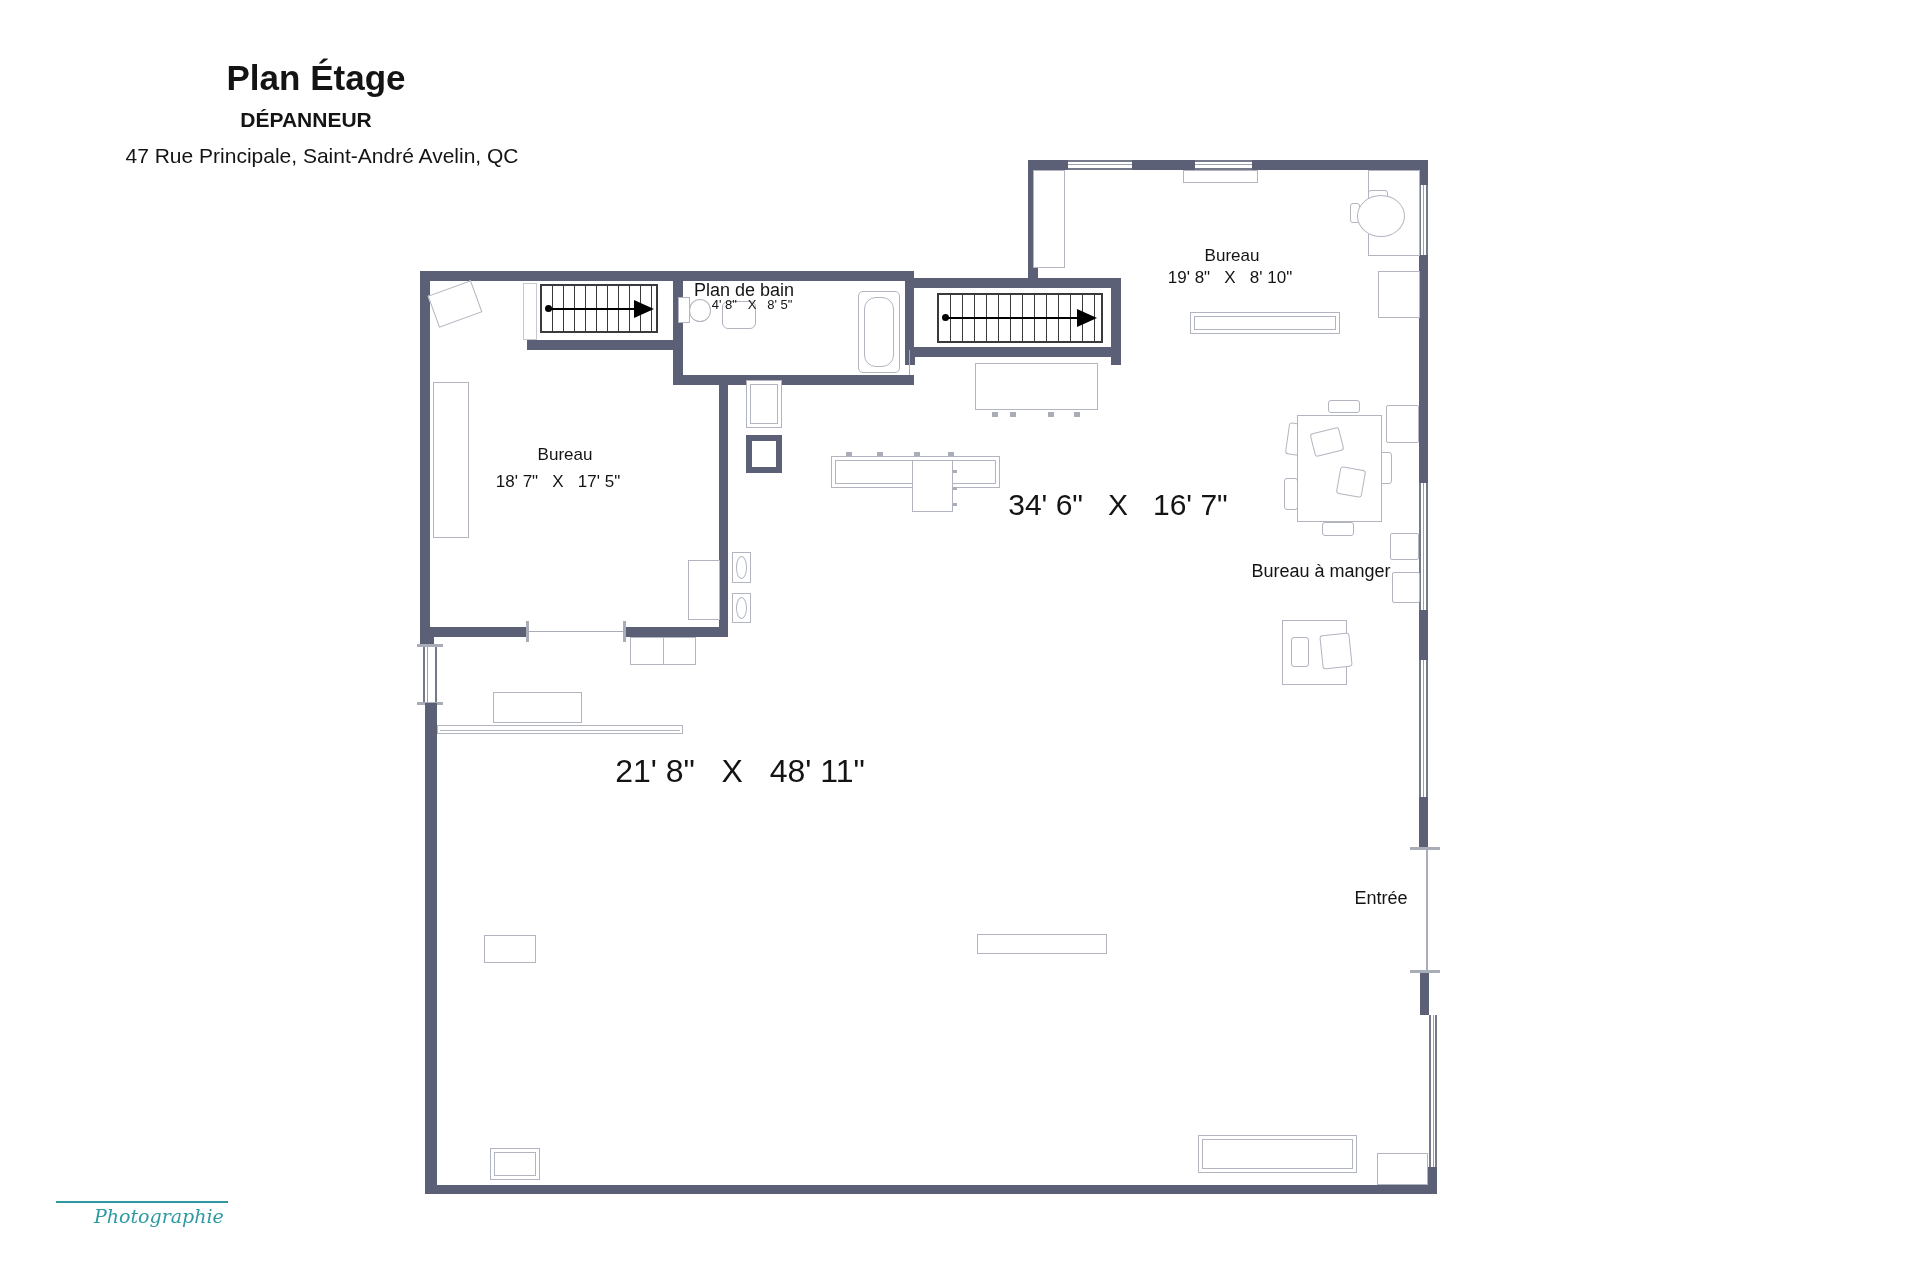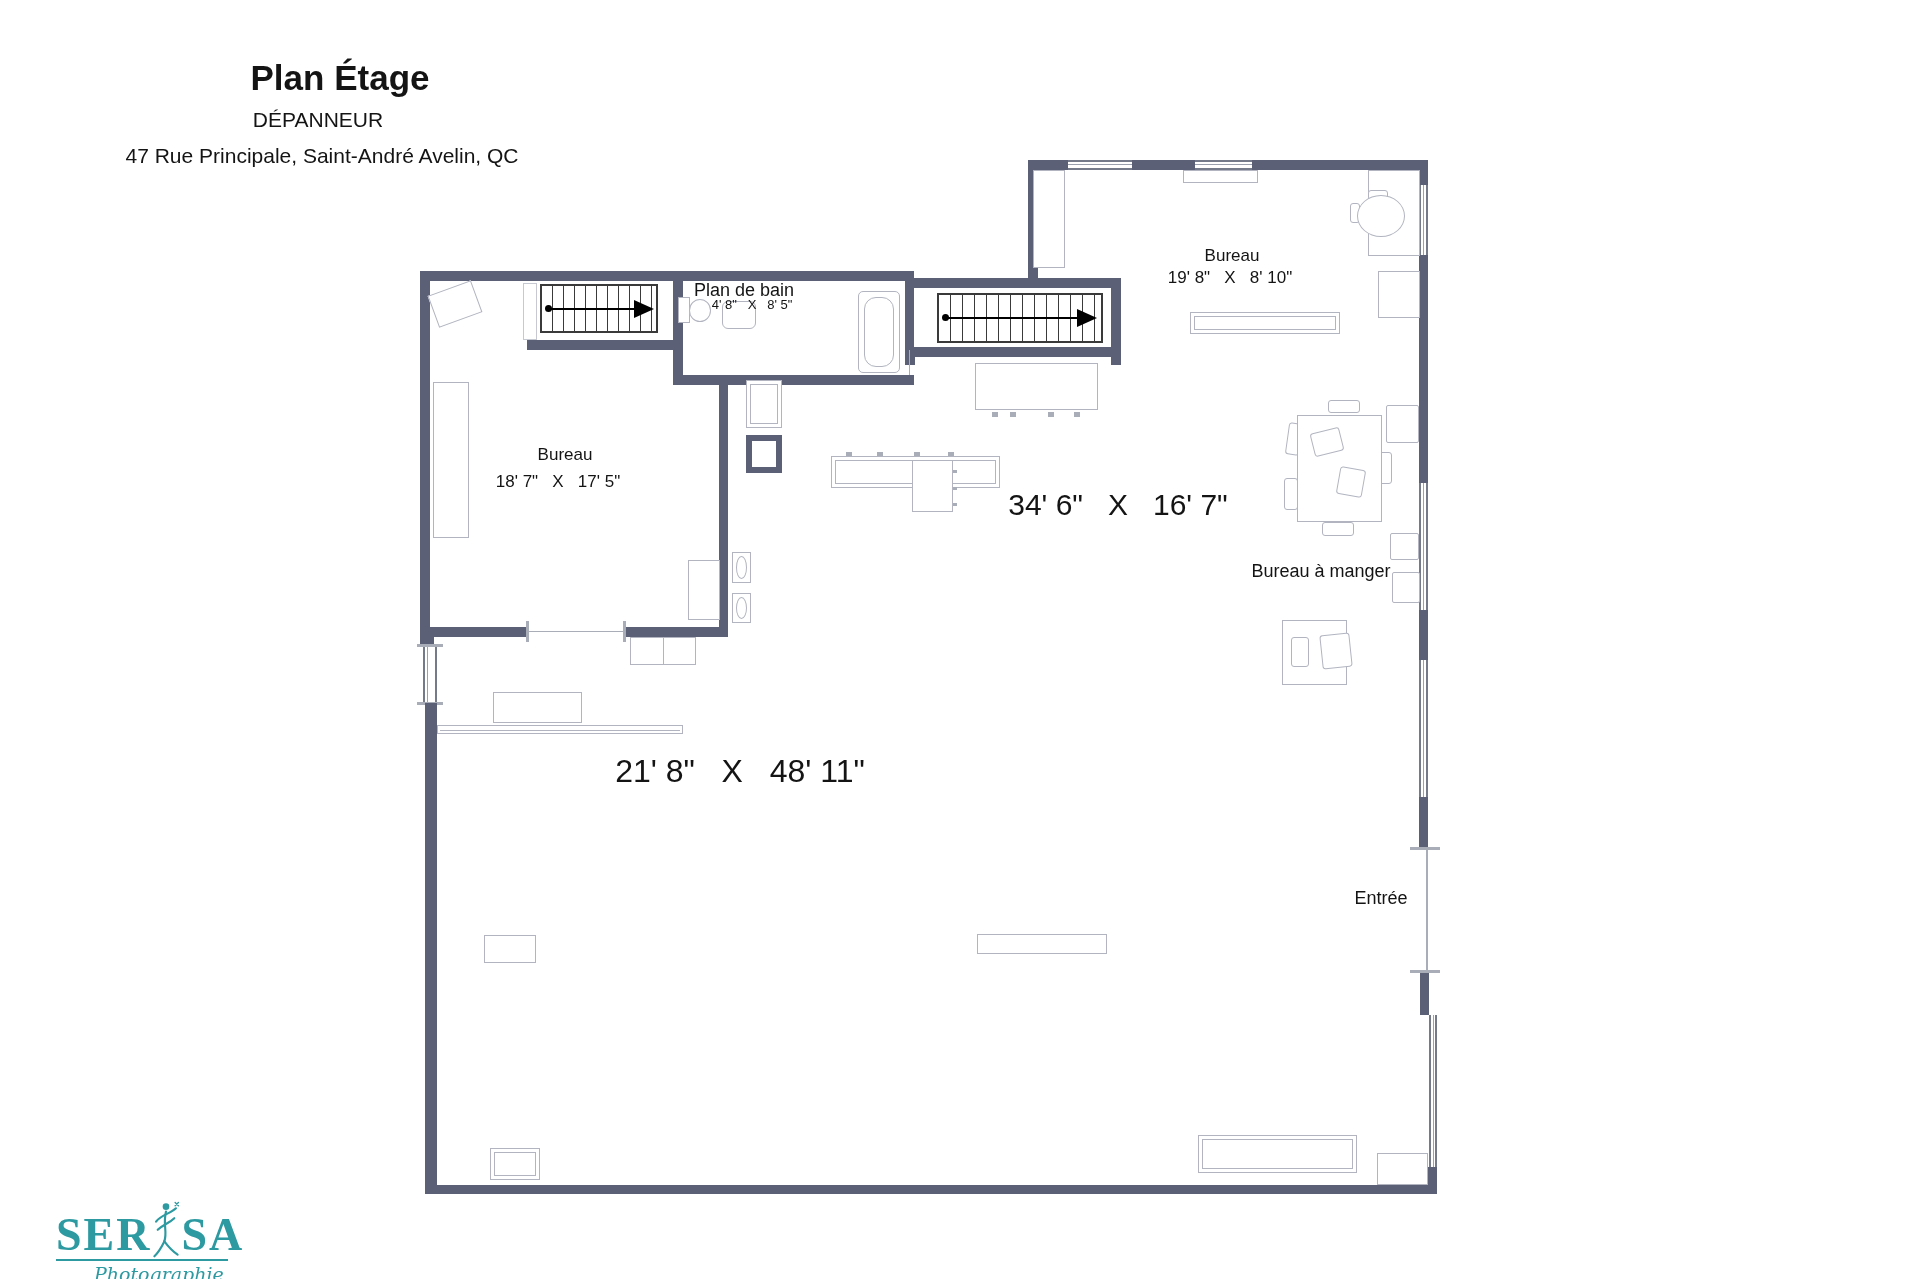--- a/index.html
+++ b/index.html
@@ -37,22 +37,22 @@
   .logo{position:absolute;color:var(--teal);}
   .logo .brand{font-family:"Liberation Serif", serif;font-weight:bold;font-size:46px;letter-spacing:2px;line-height:1;}
   .logo .tagline{font-family:"DejaVu Serif", serif;font-style:italic;font-size:19px;margin-top:2px;margin-left:38px;}
   .logo .rule{height:2px;background:var(--teal);width:172px;margin-top:1px;}
 </style>
 </head>
 <body>
 
 <div id="canvas">
 
-  <div class="lbl" style="left:316px;top:78px;font-size:35px;font-weight:bold;margin-left:24px;">Plan Étage</div>
-  <div class="lbl" style="left:318px;top:120px;font-size:21px;font-weight:normal;">DÉPANNEUR</div>
+  <div class="lbl" style="left:316px;top:78px;font-size:35px;font-weight:bold;">Plan Étage</div>
+  <div class="lbl" style="left:306px;top:120px;font-size:21px;font-weight:bold;">DÉPANNEUR</div>
   <div class="lbl" style="left:322px;top:156px;font-size:21px;">47 Rue Principale, Saint-André Avelin, QC</div>
 
   <div class="wall" style="left:420px;top:271px;width:494px;height:10px;"></div>
   <div class="wall" style="left:905px;top:278px;width:216px;height:10px;"></div>
 
   <div class="wall" style="left:1028px;top:160px;width:40px;height:10px;"></div>
   <div class="winH" style="left:1068px;top:160px;width:64px;height:10px;"></div>
   <div class="wall" style="left:1132px;top:160px;width:63px;height:10px;"></div>
   <div class="winH" style="left:1195px;top:160px;width:57px;height:10px;"></div>
   <div class="wall" style="left:1252px;top:160px;width:176px;height:10px;"></div>
@@ -190,34 +190,17 @@
 
   <div class="lbl" style="left:1118px;top:505px;font-size:30px;">34' 6"&nbsp;&nbsp;&nbsp;X&nbsp;&nbsp;&nbsp;16' 7"</div>
 
   <div class="lbl" style="left:1321px;top:571px;font-size:18px;">Bureau à manger</div>
 
   <div class="lbl" style="left:1381px;top:898px;font-size:18px;">Entrée</div>
 
   <div class="lbl" style="left:740px;top:771px;font-size:32px;">21' 8"&nbsp;&nbsp;&nbsp;X&nbsp;&nbsp;&nbsp;48' 11"</div>
 
   <div class="logo" style="left:56px;top:1200px;">
-    <div style="display:flex;align-items:flex-end;">
-      <span class="brand">SER</span>
-      <span style="display:inline-block;width:34px;height:58px;margin:0 -2px;">
-        <svg viewBox="0 0 40 70" width="34" height="58">
-          <g fill="none" stroke="#2d9aa1" stroke-width="2.6" stroke-linecap="round">
-            <circle cx="20" cy="8" r="4" fill="#2d9aa1" stroke="none"></circle>
-            <path d="M20,14 C16,30 22,38 18,50"></path>
-            <path d="M8,26 C14,18 26,16 32,10"></path>
-            <path d="M10,36 C16,30 24,28 30,22"></path>
-            <path d="M18,50 C14,58 10,64 6,68"></path>
-            <path d="M18,50 C24,58 28,62 34,66"></path>
-            <path d="M31,3 L35,7 M35,3 L31,7" stroke-width="1.6"></path>
-          </g>
-        </svg>
-      </span>
-      <span class="brand">SA</span>
-    </div>
     <div class="rule"></div>
     <div class="tagline">Photographie</div>
   </div>
 
 </div>
 
 </body></html>

